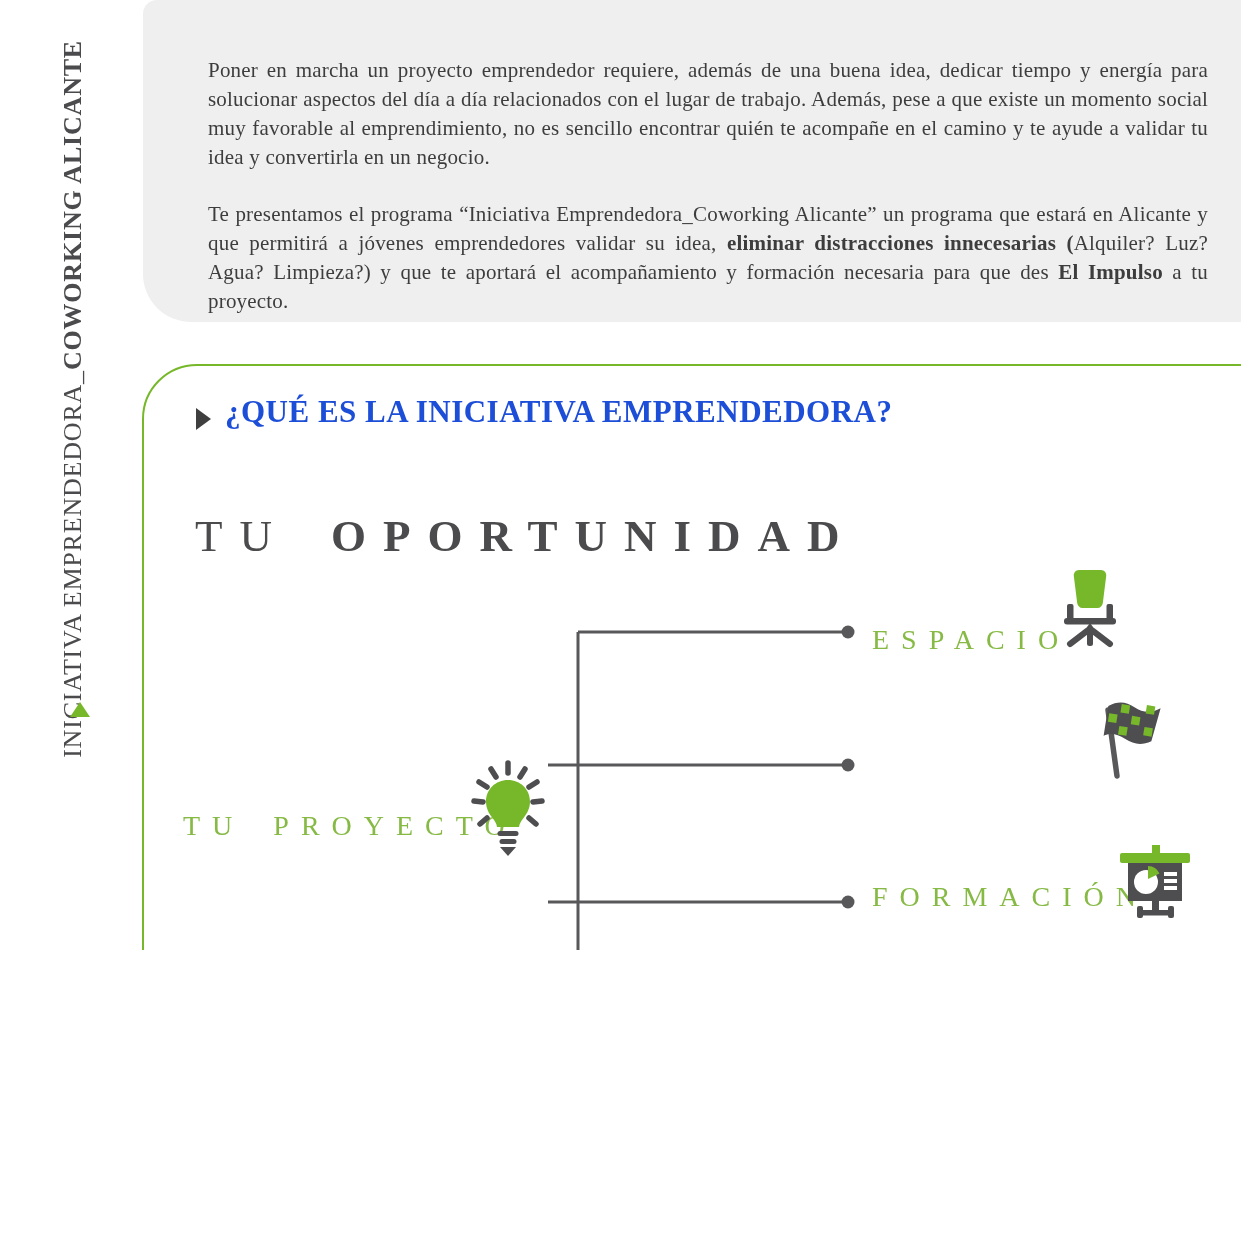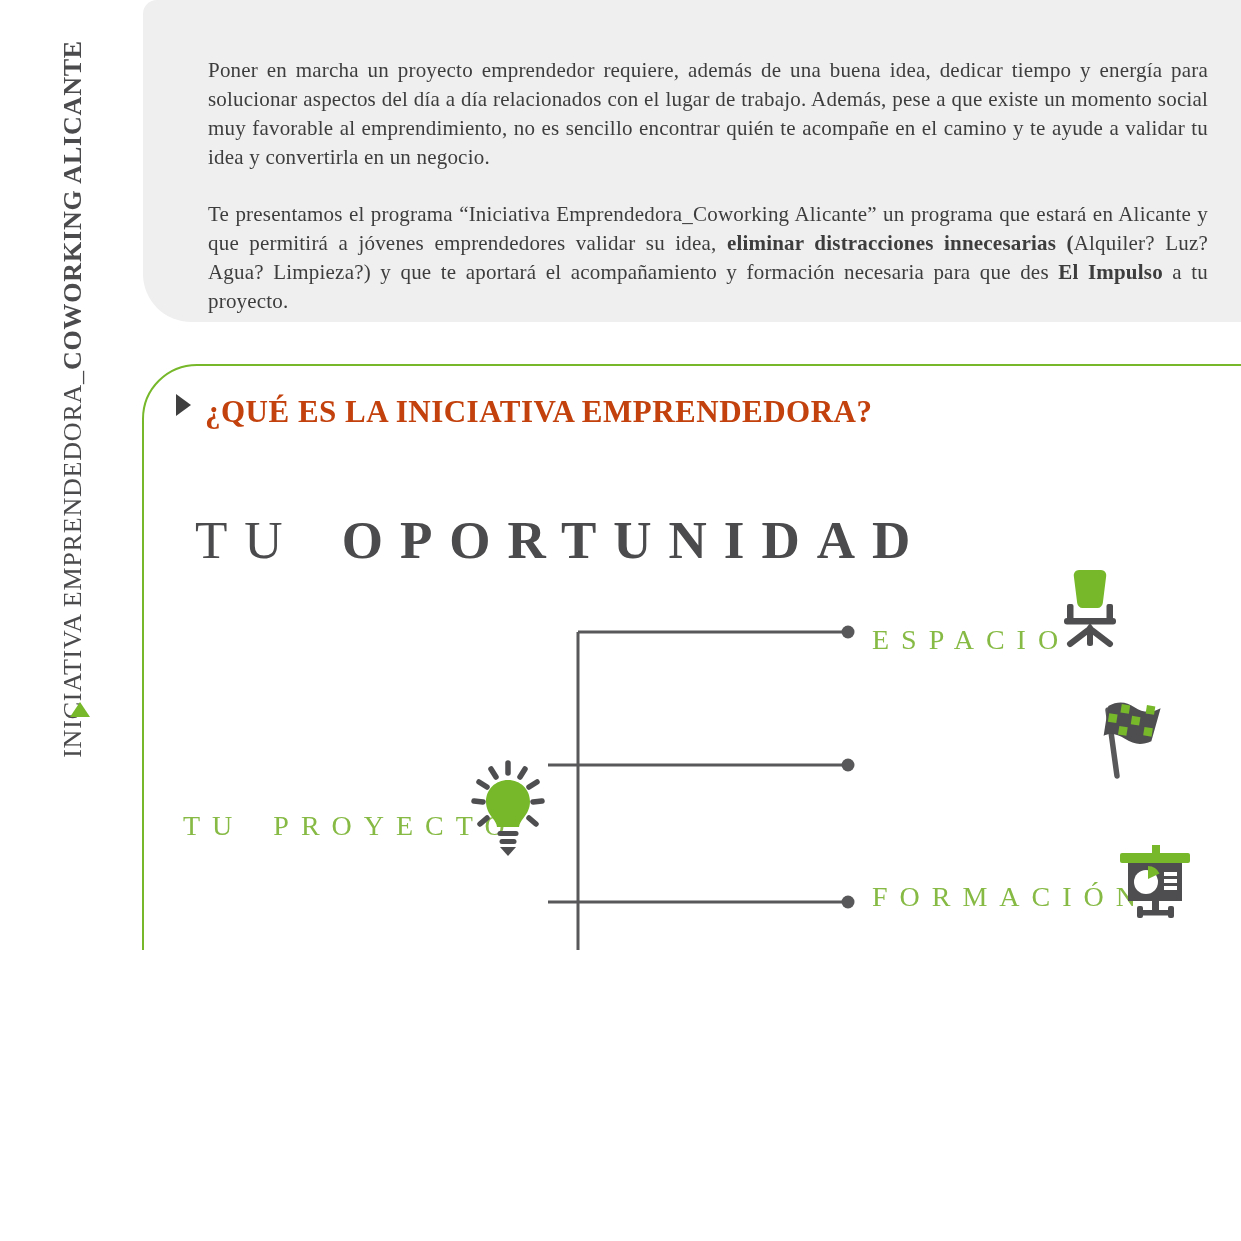--- a/index.html
+++ b/index.html
@@ -22,26 +22,26 @@
   .sidebar-title .light{font-weight:400;}
   .sidebar-title .bold{font-weight:700;}
   .sidebar-triangle{position:absolute;left:30px;top:702px;width:0;height:0;
                     border-left:10px solid transparent;border-right:10px solid transparent;
                     border-bottom:15px solid #76b82a;}
   .page-number{position:absolute;left:57px;top:1152px;font-size:33px;color:#86ba45;}
 
   
   .section-panel{position:absolute;left:102px;top:364px;width:1200px;height:820px;
                  border:2.5px solid #76b82a;border-radius:55px 0 0 55px;background:#ffffff;}
-  .section-heading{position:absolute;left:136px;top:394px;display:flex;align-items:flex-start;
-                   color:#c2410c;font-size:31px;font-weight:700;letter-spacing:.5px;}
+  .section-heading{position:absolute;left:156px;top:394px;display:flex;align-items:flex-end;
+                   color:#1d4ed8;font-size:31px;font-weight:700;letter-spacing:.5px;}
   .heading-arrow{width:0;height:0;border-top:11px solid transparent;
                  border-bottom:11px solid transparent;border-left:15px solid #3f3f3f;
                  margin-right:14px;flex:none;}
-  .section-title{position:absolute;left:155px;top:510px;font-size:53px;color:#4b4b4d;
+  .section-title{position:absolute;left:155px;top:510px;font-size:45px;color:#4b4b4d;
                  letter-spacing:17px;white-space:nowrap;}
   .section-title .light{font-weight:400;}
   .section-title .bold{font-weight:700;margin-left:42px;}
 
   
   .connectors{position:absolute;left:490px;top:615px;}
   .root-label{position:absolute;left:143px;top:810px;font-size:28px;letter-spacing:12px;
               word-spacing:10px;color:#86ba45;white-space:nowrap;}
   .node-label{position:absolute;left:832px;font-size:28px;letter-spacing:12px;
               word-spacing:14px;color:#86ba45;white-space:nowrap;line-height:38px;}

